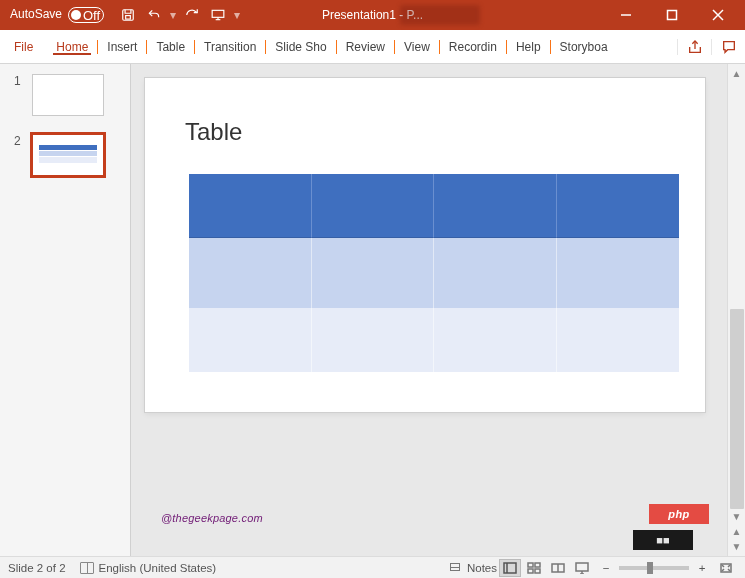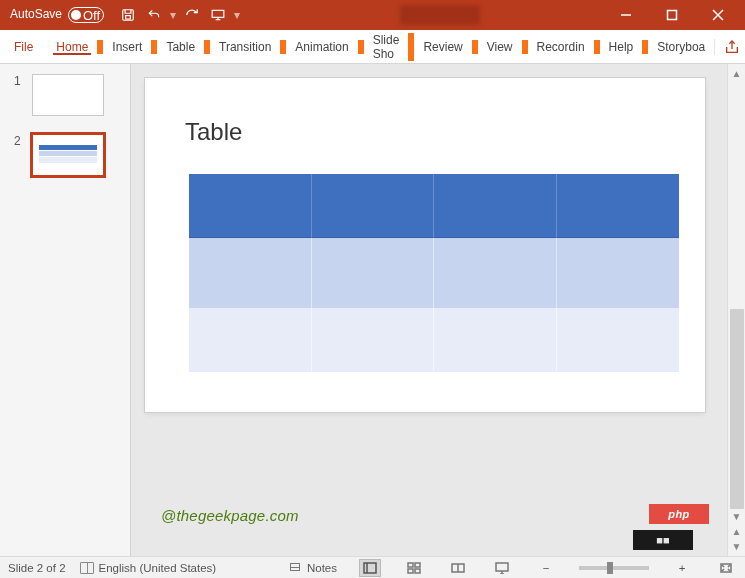--- a/index.html
+++ b/index.html
@@ -40,21 +40,21 @@
     width: 46px; height: 30px; display: flex; align-items: center; justify-content: center;
   }
 
   
   .ribbon {
     height: 34px; background: #fff; border-bottom: 1px solid #d6d6d6;
     display: flex; align-items: center; font-size: 12px; color: #444;
   }
   .ribbon-tab {
     padding: 0 9px; display: flex; align-items: center; position: relative;
-    border-right: 6px solid #f97316;
+    border-right: 1px solid #f97316;
   }
   .ribbon-tab.no-sep{border-right:none;}
   .ribbon-tab.file { color: #b83b1d; font-weight: 400; padding:0 14px;}
   .ribbon-tab.active { color: #b83b1d; }
   .ribbon-tab.active::after {
     content: ""; position: absolute; bottom: -1px; left: 6px; right: 6px; height: 2px; background: #b83b1d;
   }
   .ribbon-right { margin-left: auto; display: flex; }
   .ribbon-icon {
     width: 34px; display: flex; align-items: center; justify-content: center;
@@ -98,21 +98,21 @@
     margin-top: 28px; width: 490px; height: 198px; display: grid;
     grid-template-columns: repeat(4,1fr); grid-template-rows: 64px 70px 64px;
   }
   .cell { border-right: 1px solid #fff; }
   .row1 .cell{ background:#3f6fbf; border-right-color:#6a8fd0; border-bottom:1px solid #365fa5;}
   .row2 .cell{ background:#c6d4ef; border-right-color:#e2e9f6; }
   .row3 .cell{ background:#e7ecf8; border-right-color:#f3f6fb; }
   .cell:last-child{border-right:none;}
 
   .watermark{
-    position:absolute; left:30px; bottom:32px; color:#4d7c0f; font-size:15px;
+    position:absolute; left:30px; bottom:32px; color:#701a75; font-size:11px;
     font-style:italic; letter-spacing:.2px;
   }
 
   .vscroll{
     width:18px; background:#f2f2f2; border-left:1px solid #dcdcdc;
     display:flex; flex-direction:column; align-items:center; padding:2px 0;
   }
   .vscroll .vthumb{ width:14px; flex:0 0 auto; height:200px; background:#cfcfcf; border-radius:1px; margin-top:auto;}
   .vscroll .arrow{ font-size:10px; color:#888; padding:2px 0;}
 
@@ -129,21 +129,21 @@
     display:flex; align-items:center; justify-content:center;
   }
 
   
   .statusbar{
     position:absolute; bottom:0; left:0; right:0; height:22px;
     background:#f2f2f2; border-top:1px solid #dcdcdc; display:flex; align-items:center;
     font-size:11.5px; color:#555; padding:0 8px; gap:14px;
   }
   .status-item{ display:flex; align-items:center; gap:5px;}
-  .status-mid{ margin-left:auto; display:flex; align-items:center; gap:22px;}
+  .status-mid{ margin-left:auto; display:flex; align-items:center; gap:2px;}
   .status-btn{ width:22px; height:18px; display:flex; align-items:center; justify-content:center;}
   .status-btn.active{ background:#d8d8d8; border:1px solid #bbb;}
   .zoom-slider{ width:70px; height:4px; background:#c8c8c8; position:relative;}
   .zoom-slider::after{ content:""; position:absolute; left:28px; top:-4px; width:6px; height:12px; background:#888;}
   .book-icon{
     width:14px; height:12px; border:1px solid #888; border-radius:1px; position:relative;
   }
   .book-icon::after{content:"";position:absolute;left:50%;top:0;bottom:0;width:1px;background:#888;}
   svg{display:block;}
 </style>
@@ -181,20 +181,21 @@
     <span class="qat-btn">
       <svg width="14" height="14" viewBox="0 0 24 24" fill="none" stroke="#fff" stroke-width="2">
           <rect x="2" y="4" width="20" height="12"></rect>
           <path d="M12 16v4"></path>
           <path d="M8 20h8"></path>
         </svg>
     </span>
     <span class="qat-sep">▾</span>
   </div>
 
+  <div class="doc-title">Presentation1 - P...</div>
   <div class="search-blur"></div>
 
   <div class="winbtns">
     <span class="winbtn">
       <svg width="12" height="12">
           <line x1="1" y1="6" x2="11" y2="6" stroke="#fff" stroke-width="1.5"></line>
         </svg>
     </span>
     <span class="winbtn">
       <svg width="12" height="12">
@@ -209,21 +210,20 @@
     </span>
   </div>
 </div>
 
 <div class="ribbon">
   <div class="ribbon-tab file no-sep">File</div>
   <div class="ribbon-tab active">Home</div>
   <div class="ribbon-tab">Insert</div>
   <div class="ribbon-tab">Table</div>
   <div class="ribbon-tab">Transition</div>
-  <div class="ribbon-tab">Animation</div>
   <div class="ribbon-tab">Slide Sho</div>
   <div class="ribbon-tab">Review</div>
   <div class="ribbon-tab">View</div>
   <div class="ribbon-tab">Recordin</div>
   <div class="ribbon-tab">Help</div>
   <div class="ribbon-tab no-sep">Storyboa</div>
   <div class="ribbon-right">
     <span class="ribbon-icon">
       <svg width="16" height="16" viewBox="0 0 24 24" fill="none" stroke="#b83b1d" stroke-width="2">
           <path d="M4 12v8h16v-8"></path>

